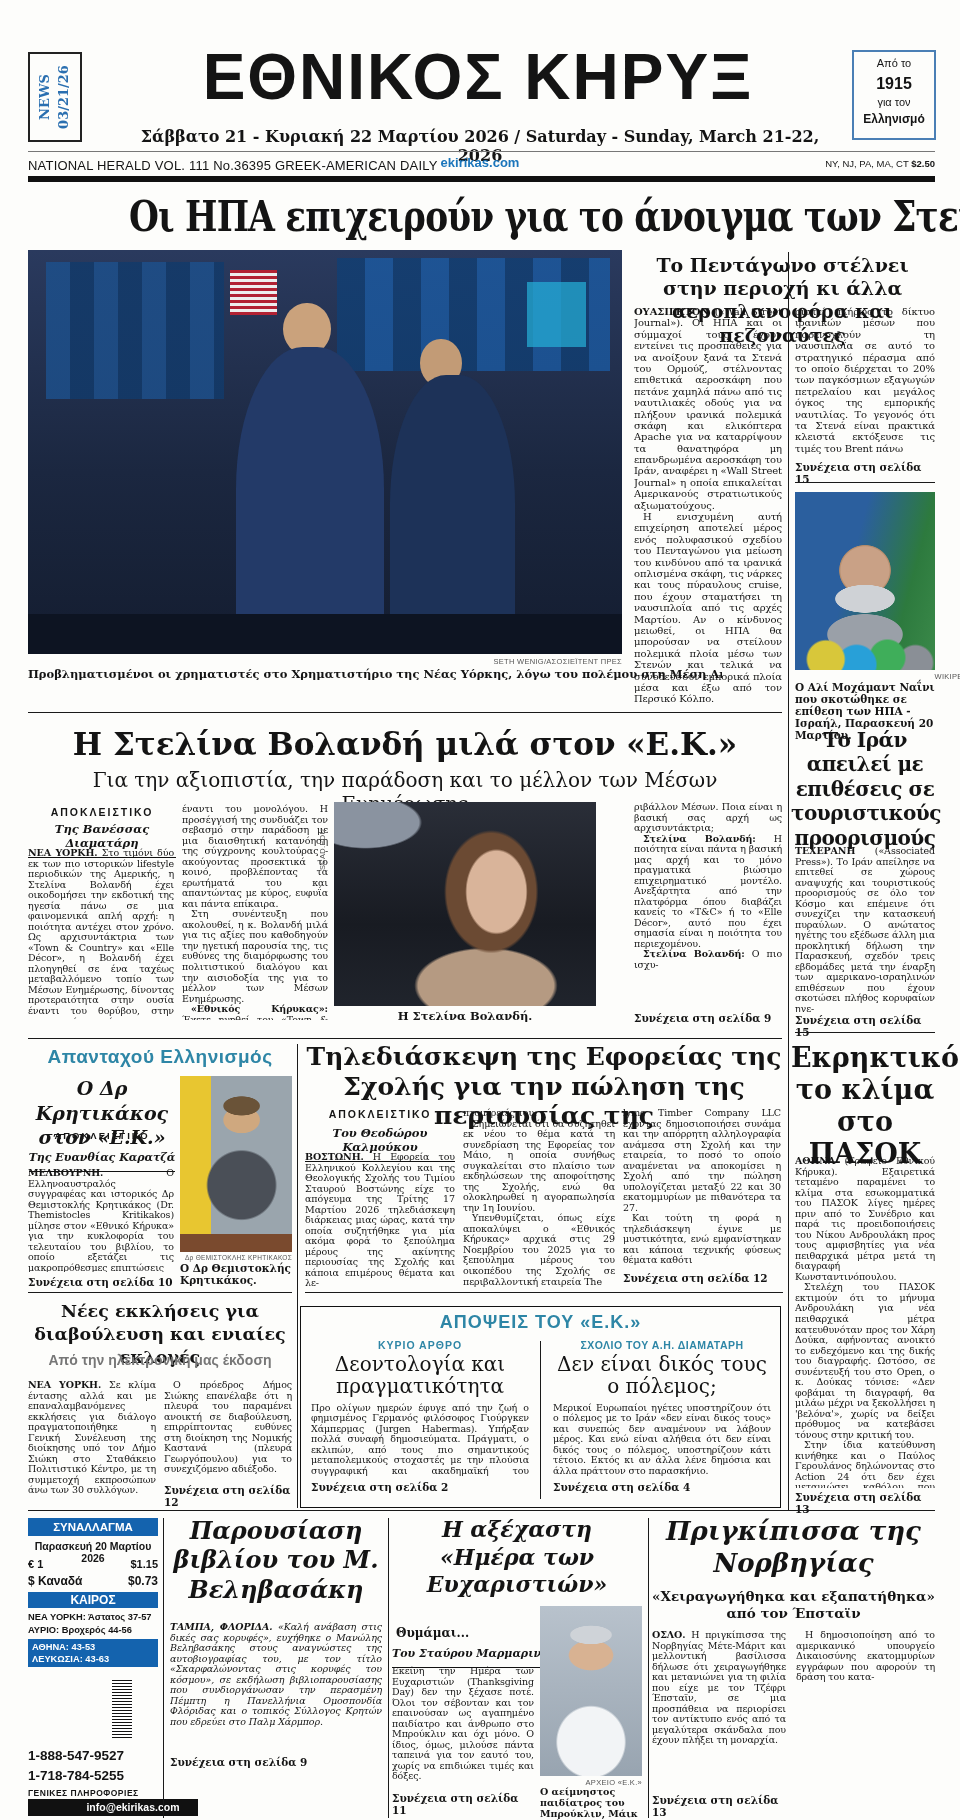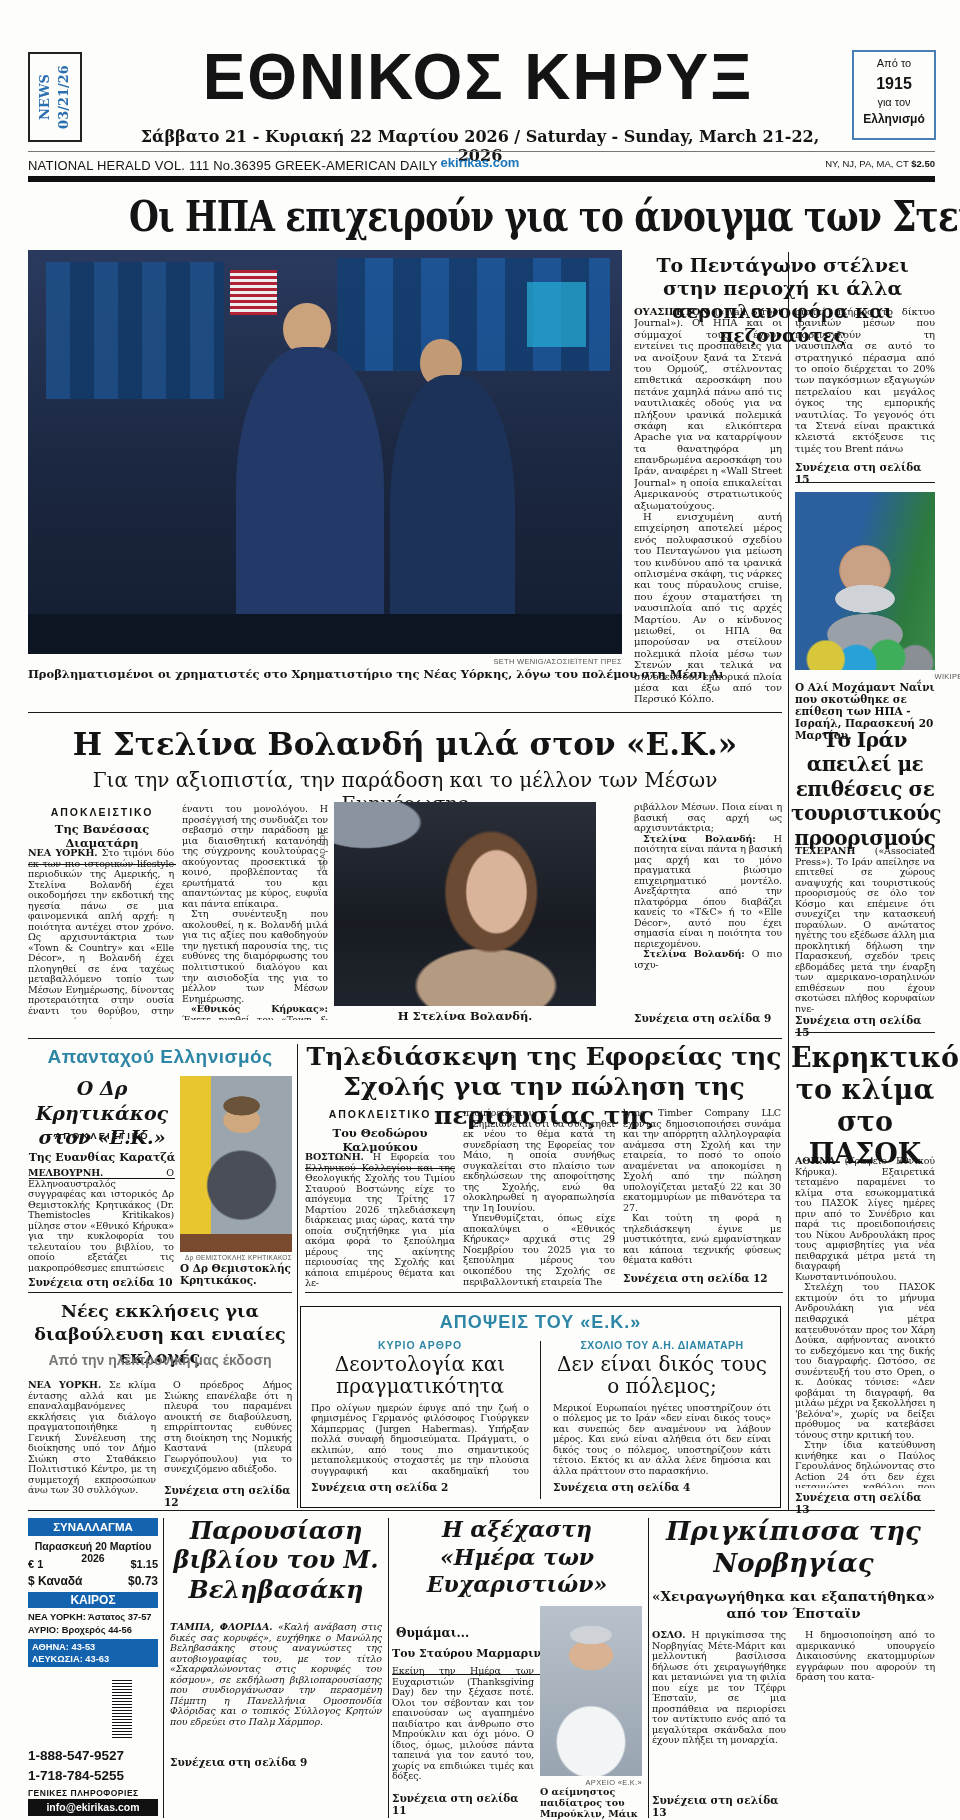--- a/index.html
+++ b/index.html
@@ -14,21 +14,21 @@
   .hr{position:absolute;background:#1a1a1a;height:1px;}
   .vr{position:absolute;background:#1a1a1a;width:1px;}
   .thick{position:absolute;background:#111;}
   .bt{font-size:10px;line-height:1.14;text-align:justify;overflow:hidden;letter-spacing:-0.1px;}
   .bs{font-size:9.5px;line-height:1.11;text-align:justify;overflow:hidden;letter-spacing:-0.1px;}
   .p{margin:0;}
   .ind{text-indent:9px;}
   .dl{font-weight:bold;}
   .cont{font-weight:bold;font-size:10.5px;}
   .excl{font-family:"Liberation Sans",sans-serif;font-weight:bold;font-size:10.5px;letter-spacing:2px;}
-  .byline{font-weight:bold;font-size:11.5px;display:inline-block;border-bottom:1px solid #111;padding-bottom:14px;}
+  .byline{font-weight:bold;font-size:11.5px;display:inline-block;border-bottom:1px solid #111;padding-bottom:7px;font-style:italic;}
   .cred{font-family:"Liberation Sans",sans-serif;font-size:7.5px;color:#555;letter-spacing:0.3px;}
   .cap{font-weight:bold;font-size:11px;line-height:1.14;}
   .teal{color:var(--teal,#2e86a6);}
   .bluebar{background:var(--blue_bar,#1463ae);color:#fff;font-family:"Liberation Sans",sans-serif;font-weight:bold;text-align:center;}
   .fitline{display:inline-block;white-space:nowrap;}
   .hl{font-weight:bold;}
   .ph{position:absolute;overflow:hidden;}
   .decor{position:absolute;}
 </style>
 </head>
@@ -269,21 +269,21 @@
   <div class="abs bluebar" style="left:28px;top:1639px;width:130px;height:28px;text-align:left;padding:2px 4px;box-sizing:border-box;">
     <div style="font-size:9.3px;line-height:12px;">ΑΘΗΝΑ: 43-53</div>
     <div style="font-size:9.3px;line-height:12px;">ΛΕΥΚΩΣΙΑ: 43-63</div>
   </div>
 
   <div class="abs" style="left:112px;top:1680px;width:20px;height:58px;background:repeating-linear-gradient(0deg,#111 0 1px,#fff 1px 3px);"></div>
 
   <div class="abs sans b" style="left:28px;top:1748px;width:130px;font-size:13.5px;">1-888-547-9527</div>
   <div class="abs sans b" style="left:28px;top:1768px;width:130px;font-size:13.5px;">1-718-784-5255</div>
   <div class="abs sans b" style="left:28px;top:1788px;width:130px;font-size:8.5px;letter-spacing:0.5px;">ΓΕΝΙΚΕΣ ΠΛΗΡΟΦΟΡΙΕΣ</div>
-  <div class="abs sans b ctr" style="left:28px;top:1799px;width:130px;height:17px;background:#111;color:#fff;font-size:10.5px;line-height:17px;cursor:pointer;">info@ekirikas.com</div>
+  <div class="abs sans b ctr" style="left:28px;top:1799px;width:130px;height:17px;background:#111;color:#fff;font-size:10.5px;line-height:17px;cursor:pointer;padding-left:40px;">info@ekirikas.com</div>
 
   <div class="vr" style="left:163px;top:1518px;height:300px;"></div>
 
   <div class="abs ctr hl i" style="left:170px;top:1516px;width:212px;font-size:24px;line-height:1.22;">Παρουσίαση βιβλίου του Μ. Βεληβασάκη</div>
   <div class="abs bs i" style="left:170px;top:1622px;width:212px;height:128px;">
     <p class="p"><b class="dl">ΤΑΜΠΑ, ΦΛΟΡΙΔΑ.</b>
       <span>«Καλή ανάβαση στις δικές σας κορυφές», ευχήθηκε ο Μανώλης Βεληβασάκης στους αναγνώστες της αυτοβιογραφίας του, με τον τίτλο «Σκαρφαλώνοντας στις κορυφές του κόσμου», σε εκδήλωση βιβλιοπαρουσίασης που συνδιοργάνωσαν την περασμένη Πέμπτη η Πανελλήνια Ομοσπονδία Φλόριδας και ο τοπικός Σύλλογος Κρητών που εδρεύει στο Παλμ Χάρμπορ.</span></p>
   </div>
   <div class="abs cont" style="left:170px;top:1756px;width:212px;">Συνέχεια στη σελίδα 9</div>
 

